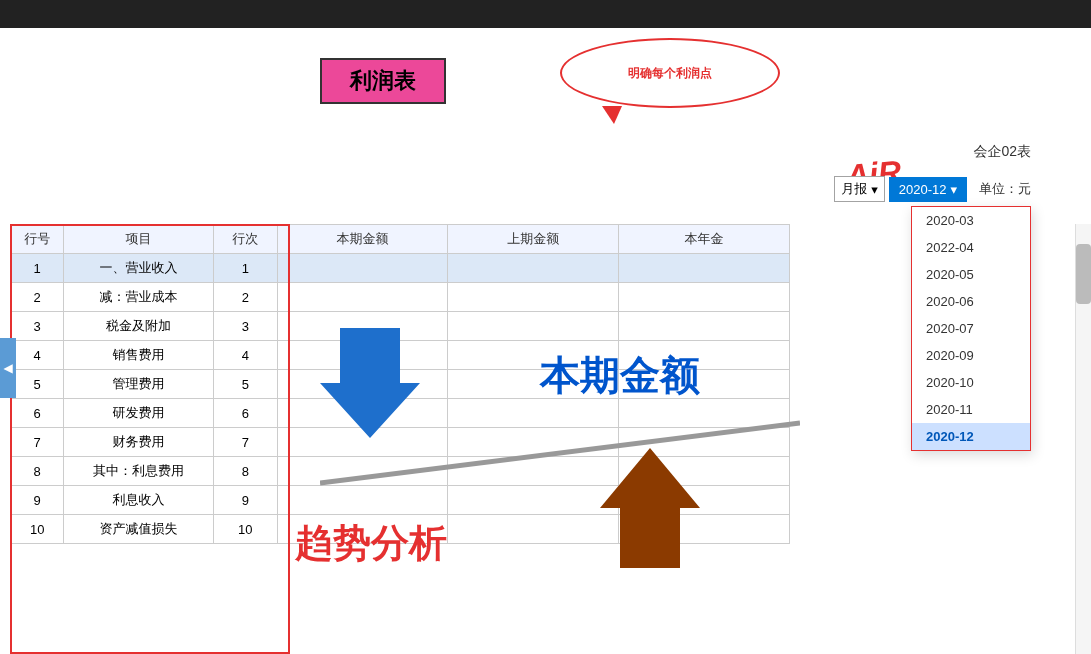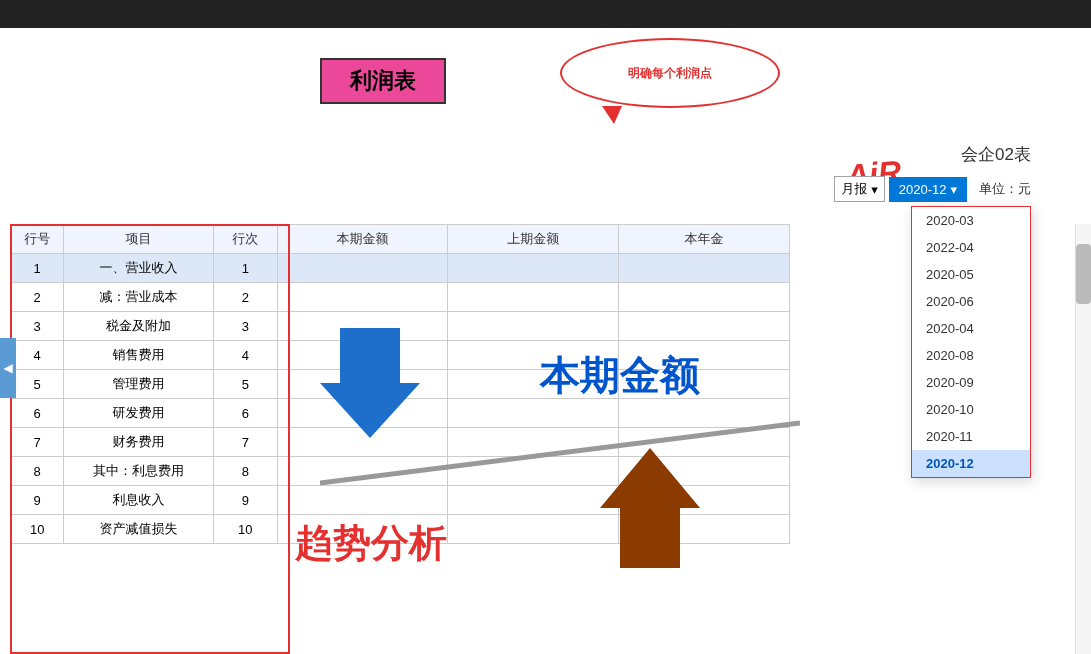--- a/index.html
+++ b/index.html
@@ -80,21 +80,21 @@
       font-style: italic;
       z-index: 5;
       transform: rotate(-5deg);
     }
 
     
     .company-label {
       position: absolute;
       top: 115px;
       right: 60px;
-      font-size: 17px;
+      font-size: 14px;
       color: #333;
       z-index: 10;
     }
 
     
     .controls-row {
       position: absolute;
       top: 148px;
       right: 60px;
       display: flex;
@@ -311,22 +311,21 @@
       <span>▾</span>
     </div>
     <span class="unit-label">单位：元</span>
   </div>
 
   <div class="dropdown-menu" id="dropdown-container">
   <div class="dropdown-item">2020-03</div>
       <div class="dropdown-item">2022-04</div>
       <div class="dropdown-item">2020-05</div>
       <div class="dropdown-item">2020-06</div>
-      <div class="dropdown-item">2020-04</div>
-      <div class="dropdown-item">2020-08</div>
+      <div class="dropdown-item">2020-07</div>
       <div class="dropdown-item">2020-09</div>
       <div class="dropdown-item">2020-10</div>
       <div class="dropdown-item">2020-11</div>
       <div class="dropdown-item selected">2020-12</div>
     </div>
 
   <div class="table-container">
     <table>
       <thead>
         <tr>

